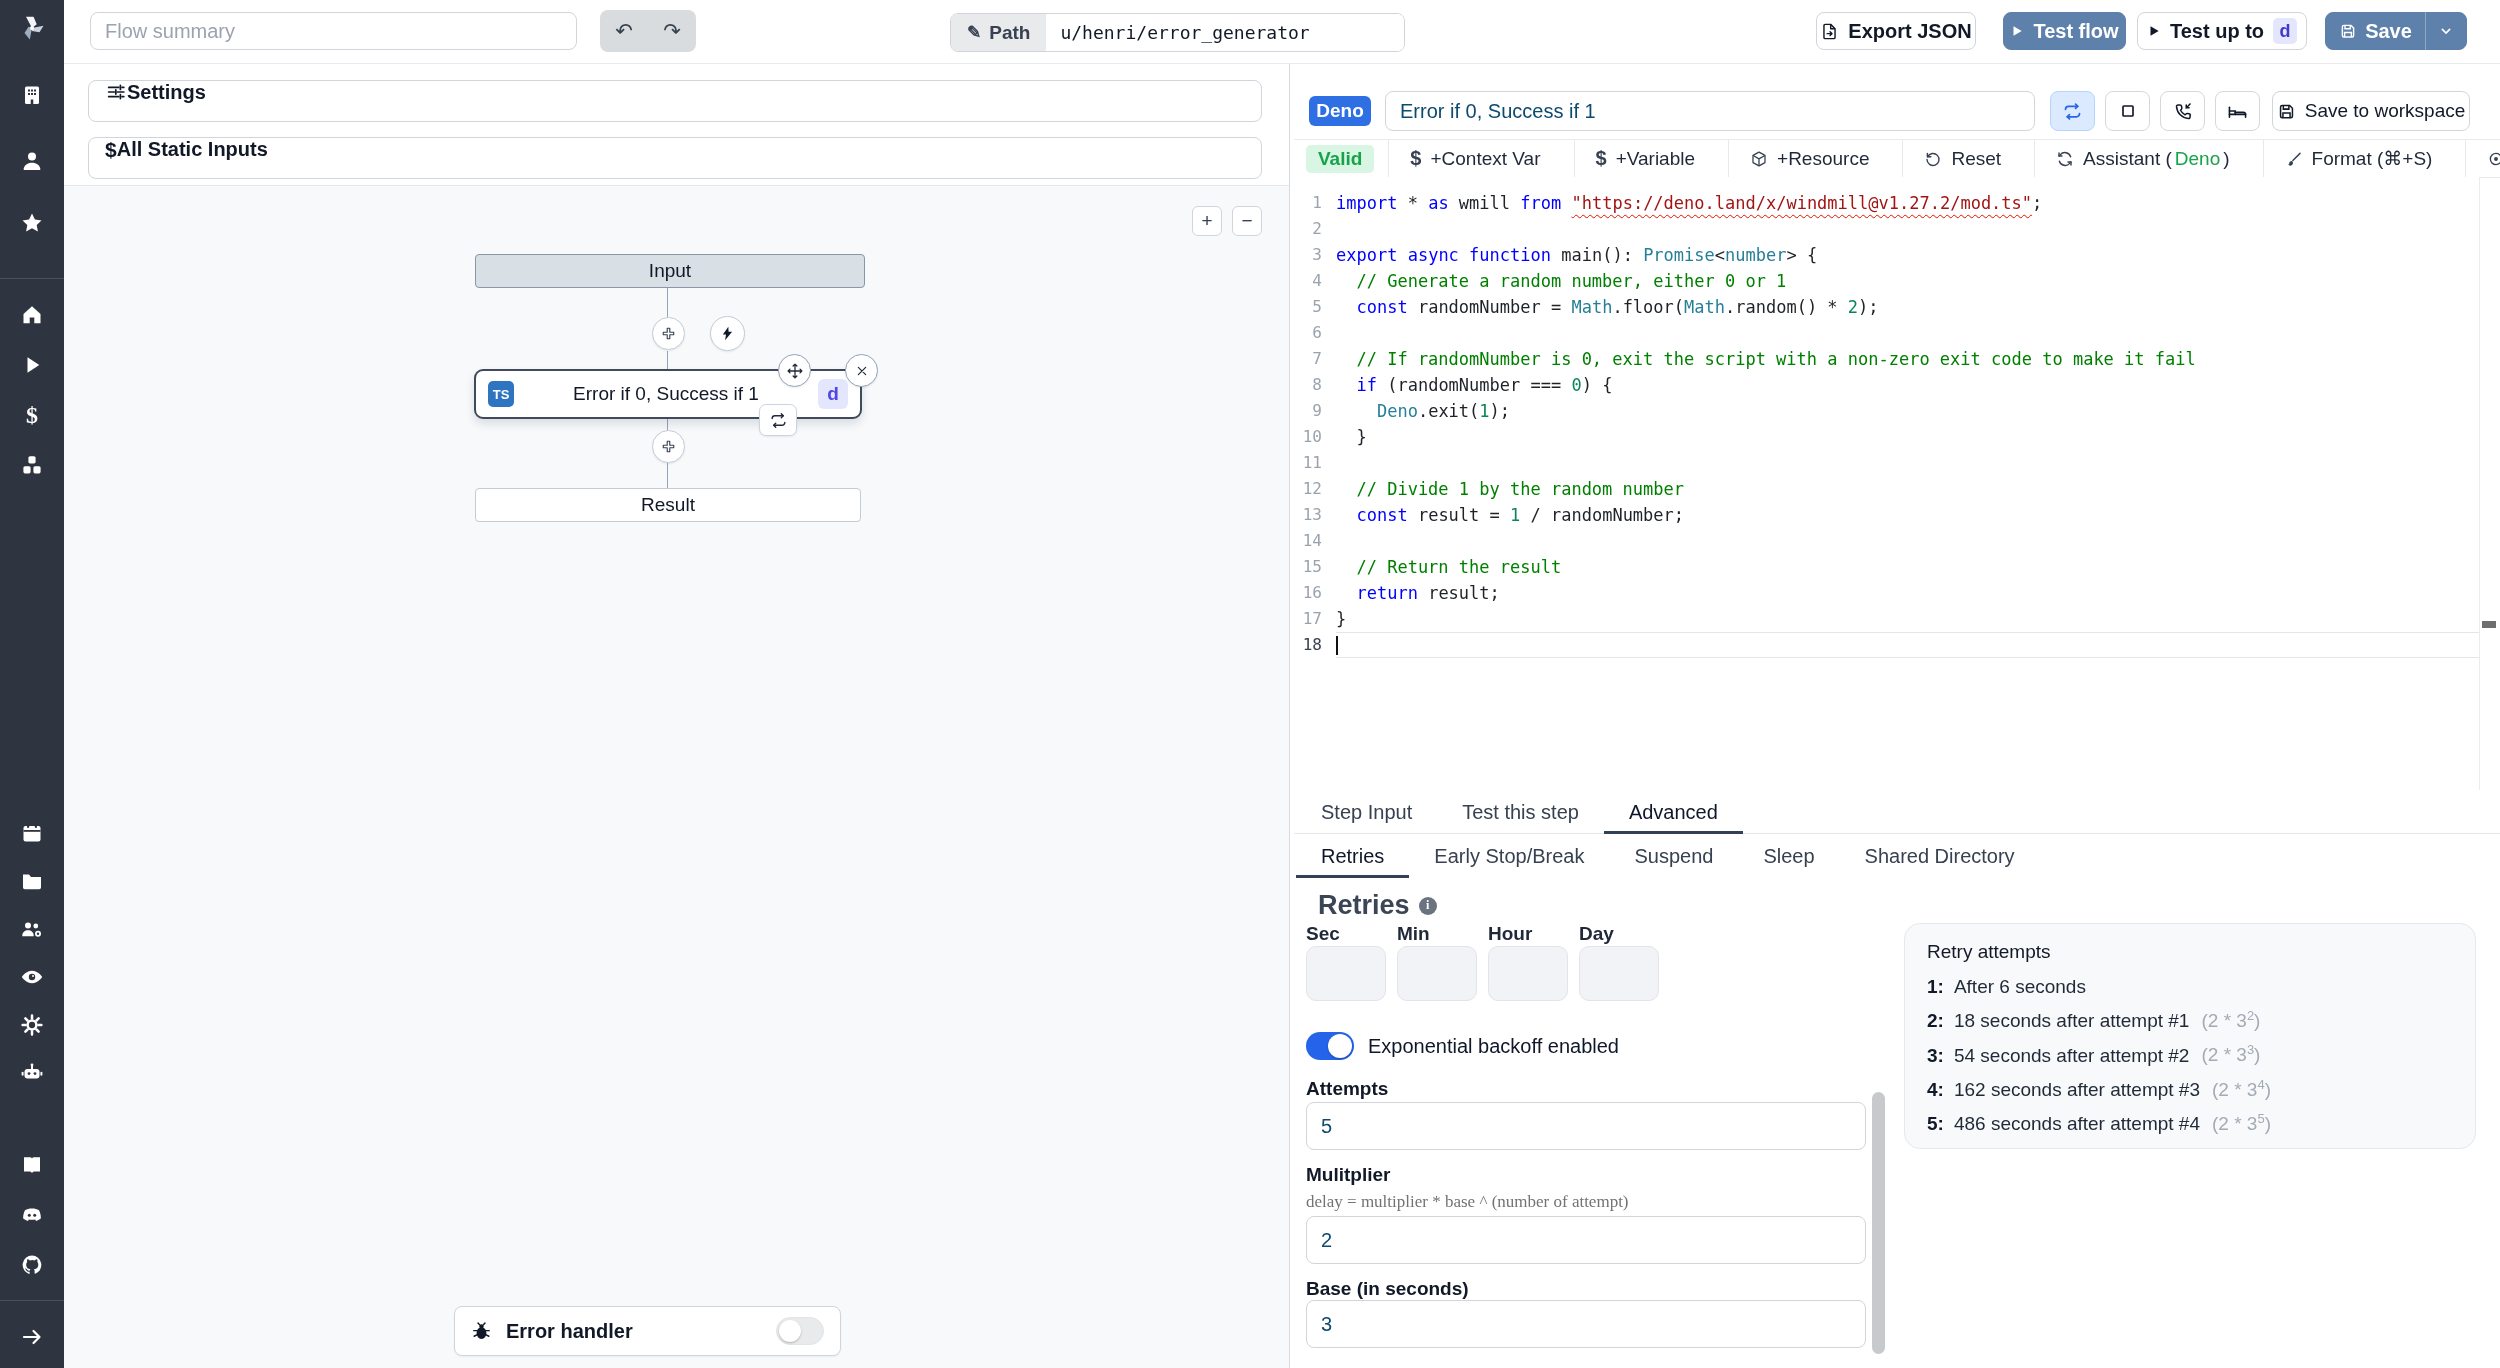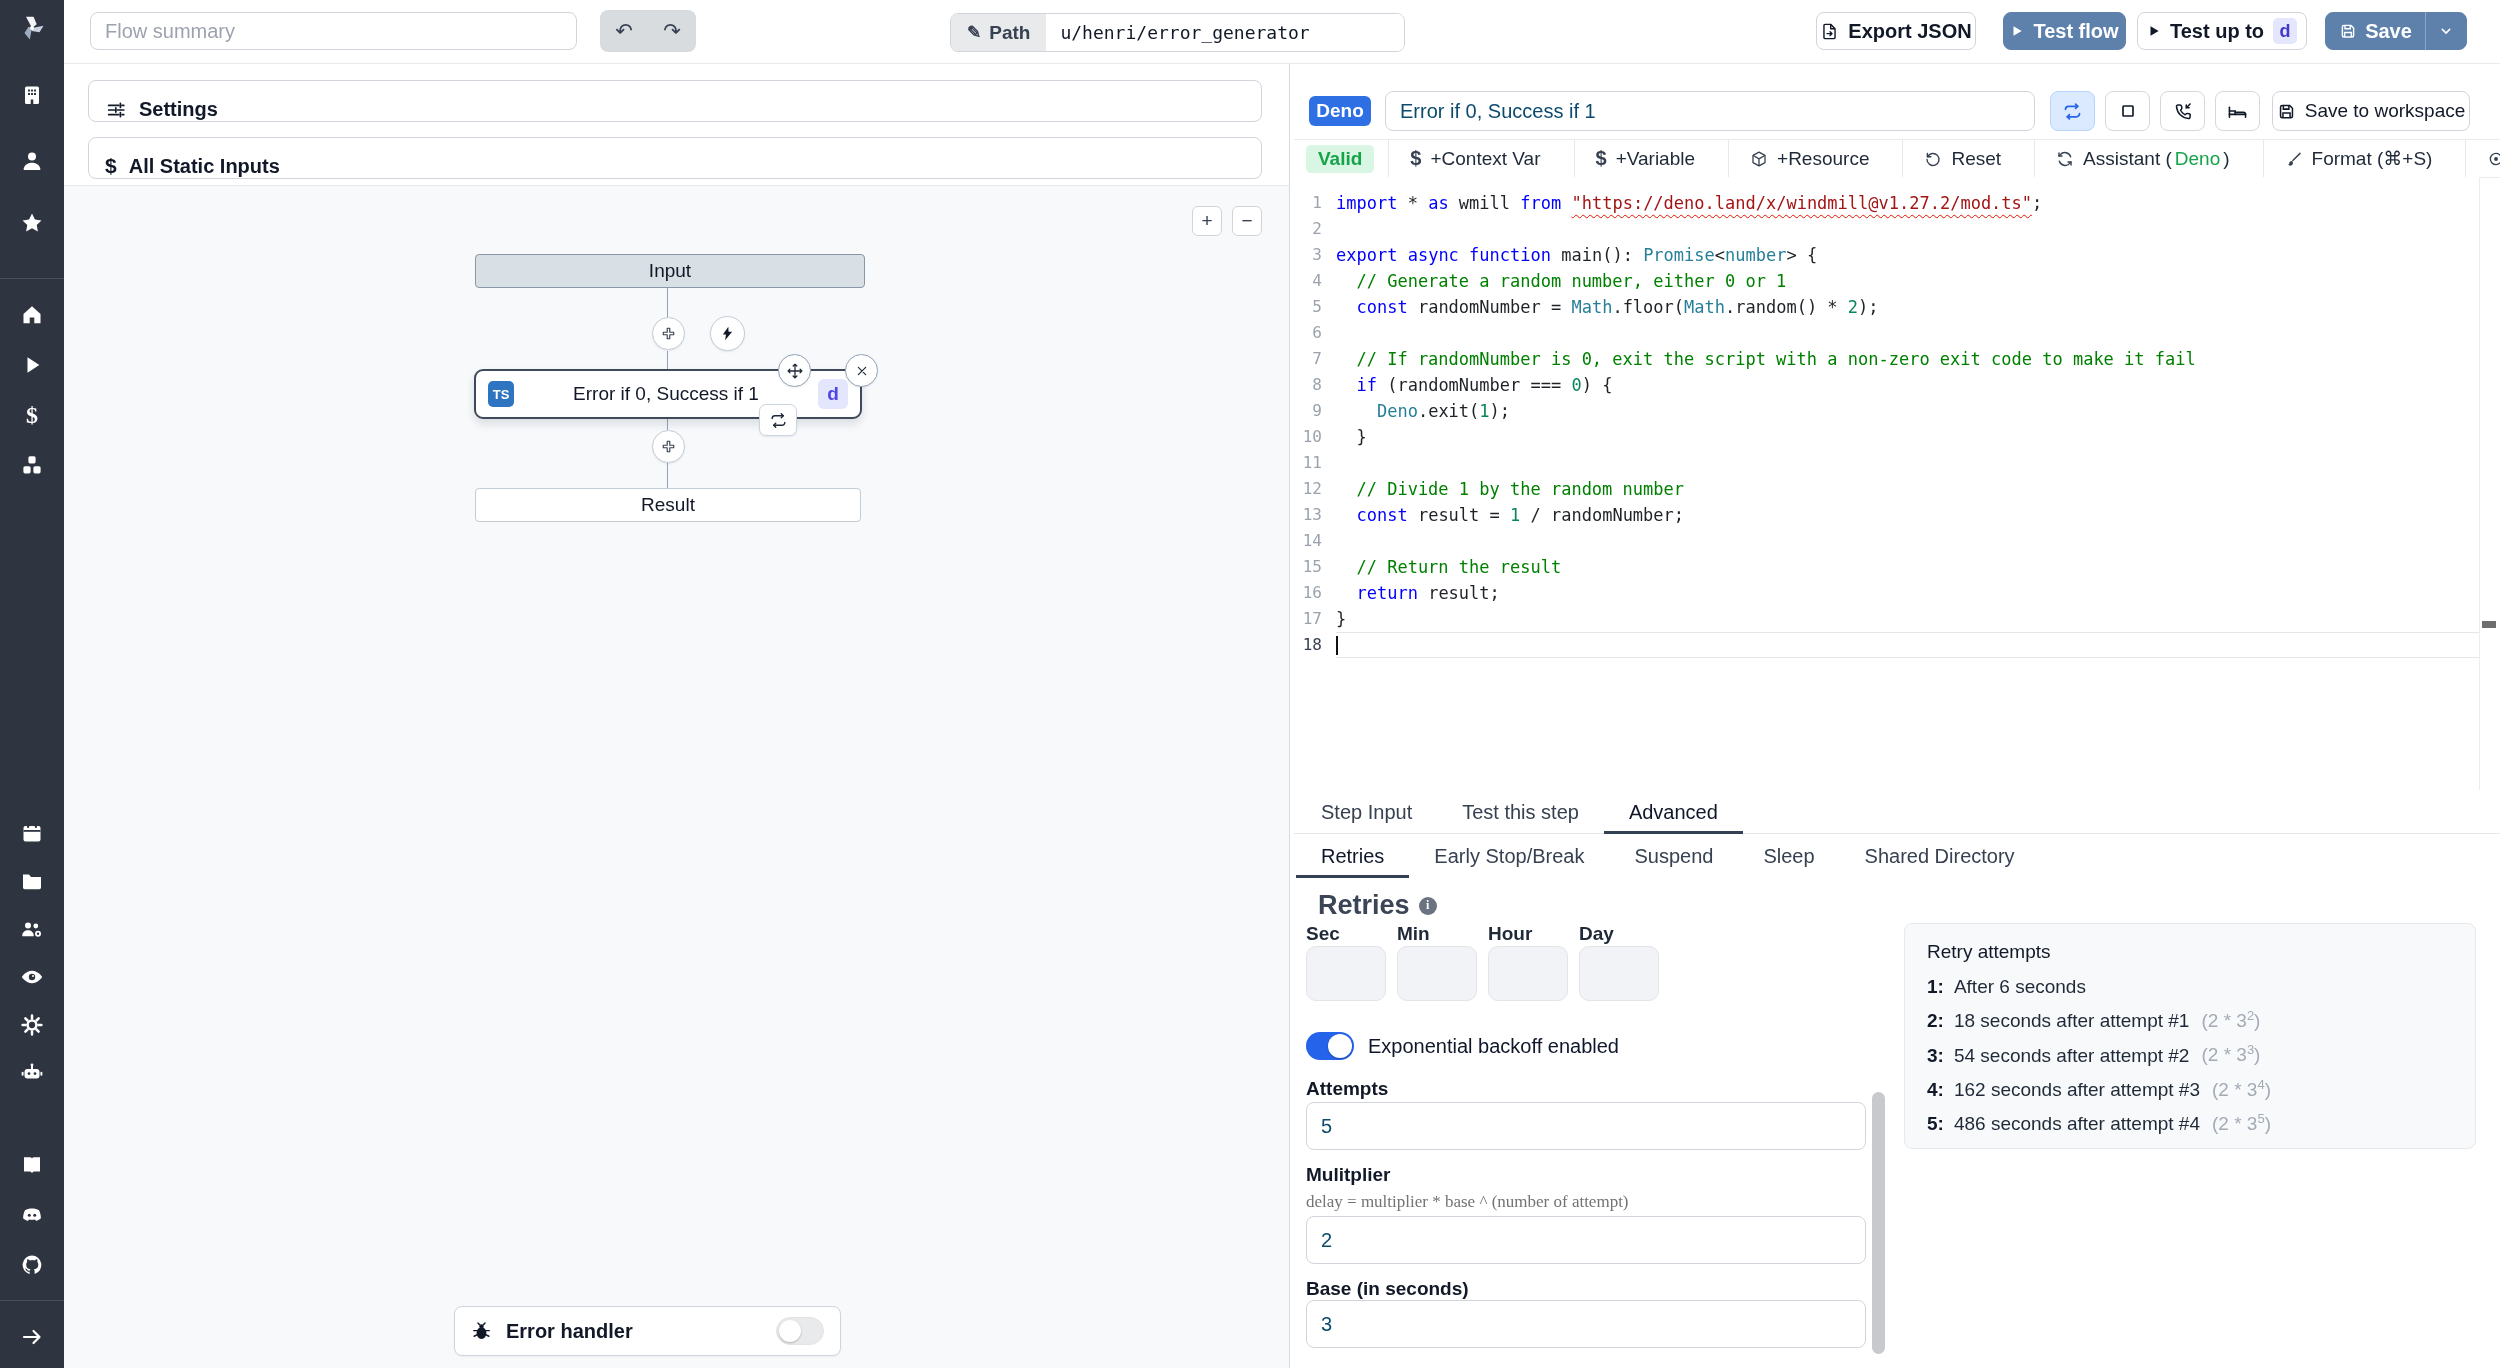--- a/index.html
+++ b/index.html
@@ -32,21 +32,21 @@
   .btn{display:flex;align-items:center;justify-content:center;gap:9px;height:38px;border-radius:8px;
     font-size:20px;font-weight:600;box-sizing:border-box;cursor:pointer;}
   .btn-white{background:#fff;border:1px solid #d1d5db;color:#111827;}
   .btn-blue{background:#5e81ac;border:1px solid #5e81ac;color:#fff;}
   .chip{background:#e3e6fc;color:#4338ca;font-weight:bold;border-radius:5px;
     display:flex;align-items:center;justify-content:center;}
 
   
   #flow-panel{left:64px;top:63px;width:1226px;height:1305px;background:#fff;}
   .card{position:absolute;left:24px;width:1174px;height:42px;background:#fff;border:1px solid #d1d5db;
-    border-radius:8px;display:flex;align-items:flex-end;gap:12px;padding:0 16px;box-sizing:border-box;
+    border-radius:8px;display:flex;align-items:flex-start;gap:0;padding:0 16px;box-sizing:border-box;
     font-weight:bold;font-size:20px;color:#111827;}
   #canvas{position:absolute;left:0;top:122px;width:1226px;height:1183px;background:#f7f9fb;border-top:1px solid #e5e7eb;}
   .zoom-btn{position:absolute;width:28px;height:28px;background:#fff;border:1px solid #d1d5db;border-radius:6px;
     display:flex;align-items:center;justify-content:center;font-size:19px;color:#374151;cursor:pointer;}
   .node{position:absolute;display:flex;align-items:center;justify-content:center;font-size:19px;
     color:#111827;box-sizing:border-box;}
   .edge{position:absolute;width:1px;background:#94a3b8;}
   .circ{position:absolute;width:31px;height:31px;border-radius:50%;background:#fff;border:1px solid #c3cdd7;
     display:flex;align-items:center;justify-content:center;box-shadow:0 1px 2px rgba(15,23,42,.08);cursor:pointer;}
   .ts-badge{width:26px;height:26px;border-radius:5px;background:#2f74c0;color:#fff;font-weight:bold;
@@ -105,21 +105,21 @@
   .info-dot{width:18px;height:18px;border-radius:50%;background:#6b7280;color:#fff;font-size:12px;font-weight:bold;
     font-family:"Liberation Serif",serif;display:flex;align-items:center;justify-content:center;}
   #time-labels{position:absolute;left:12px;top:863px;height:20px;overflow:hidden;display:flex;gap:11px;}
   #time-labels span{width:80px;font-size:19px;font-weight:600;color:#1f2937;line-height:26px;margin-top:-5px;display:block;}
   #time-boxes{position:absolute;left:12px;top:883px;display:flex;gap:11px;}
   .time-box{width:80px;height:55px;background:#f2f3f6;border:1px solid #e2e4e8;border-radius:10px;box-sizing:border-box;}
   .field-label{position:absolute;font-size:19px;font-weight:bold;color:#111827;}
   .help-text{position:absolute;font-size:17px;color:#737373;font-family:Liberation Serif, serif;}
   #lower-scrollbar{position:absolute;left:578px;top:1029px;width:13px;height:262px;background:#c7c9cd;border-radius:7px;}
   #retry-card{position:absolute;left:610px;top:860px;width:572px;height:226px;background:#f8f9fb;
-    border:1px solid #e6e8eb;border-radius:8px;padding:17px 22px;box-sizing:border-box;}
+    border:1px solid #e6e8eb;border-radius:16px;padding:17px 22px;box-sizing:border-box;}
   #retry-card .rc-title{font-size:19px;font-weight:500;color:#111827;margin-bottom:13px;}
   .rc-item{font-size:19px;color:#1f2937;margin-bottom:10px;display:flex;align-items:baseline;}
   .rc-item .rc-n{font-weight:bold;color:#111827;margin-right:10px;}
   .rc-item .formula{color:#a3abb5;margin-left:12px;}
   .rc-item .formula sup{font-size:13px;}
 </style>
 </head>
 <body>
 
 <div id="app">

